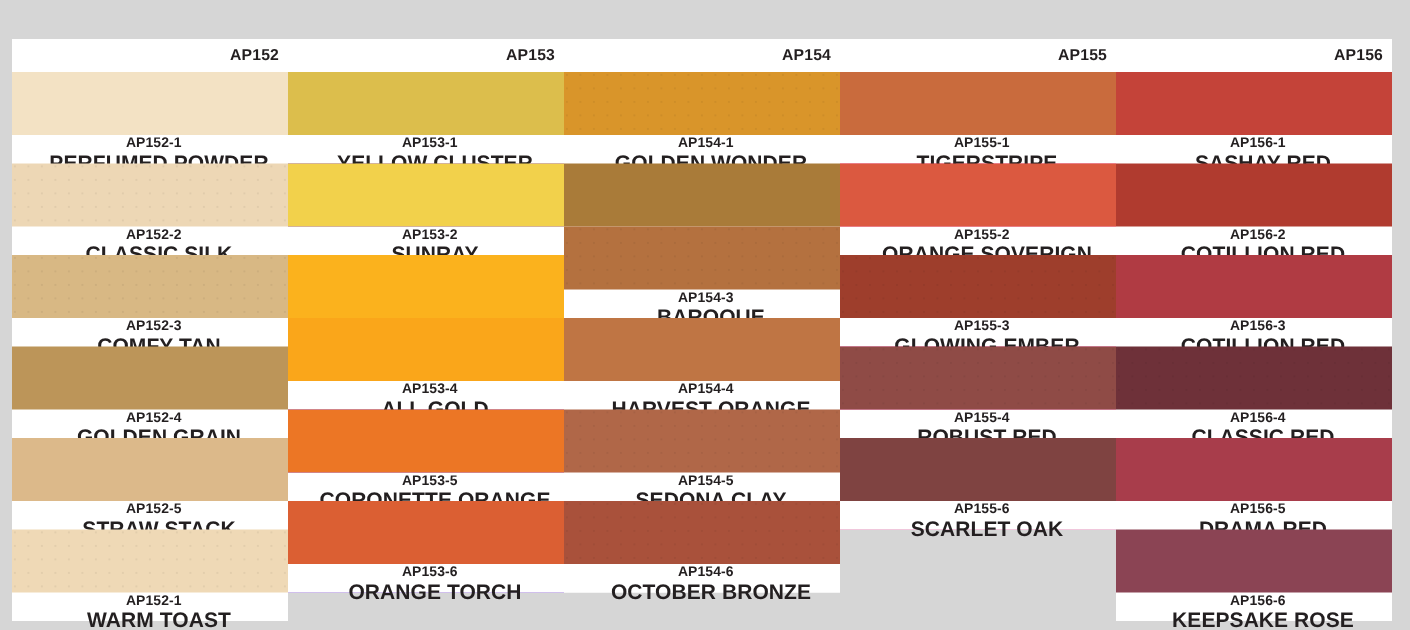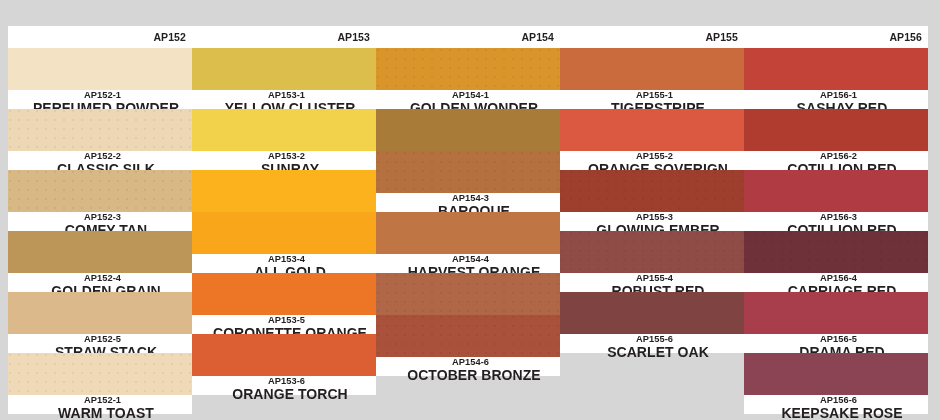--- a/index.html
+++ b/index.html
@@ -208,20 +208,24 @@
       </div>
       <div class="swatch-block">
         <div class="swatch-chip" style="background-color: rgb(191, 117, 68);"></div>
         <div class="swatch-label">
           <span class="swatch-code">AP154-4</span>
           <span class="swatch-name">HARVEST ORANGE</span>
         </div>
       </div>
       <div class="swatch-block">
         <div class="swatch-chip textured" style="background-color: rgb(176, 103, 72);"></div>
+        <div class="swatch-label">
+          <span class="swatch-code">AP154-5</span>
+          <span class="swatch-name">SEDONA CLAY</span>
+        </div>
       </div>
       <div class="swatch-block">
         <div class="swatch-chip textured" style="background-color: rgb(169, 81, 59);"></div>
         <div class="swatch-label">
           <span class="swatch-code">AP154-6</span>
           <span class="swatch-name">OCTOBER BRONZE</span>
         </div>
       </div>
     </div>
     <div class="swatch-column" style="background: #ec4899;">
@@ -286,21 +290,21 @@
         <div class="swatch-chip" style="background-color: rgb(176, 59, 67);"></div>
         <div class="swatch-label">
           <span class="swatch-code">AP156-3</span>
           <span class="swatch-name">COTILLION RED</span>
         </div>
       </div>
       <div class="swatch-block">
         <div class="swatch-chip textured" style="background-color: rgb(110, 49, 57);"></div>
         <div class="swatch-label">
           <span class="swatch-code">AP156-4</span>
-          <span class="swatch-name">CARRIAGE RED</span>
+          <span class="swatch-name">CLASSIC RED</span>
         </div>
       </div>
       <div class="swatch-block">
         <div class="swatch-chip" style="background-color: rgb(168, 61, 75);"></div>
         <div class="swatch-label">
           <span class="swatch-code">AP156-5</span>
           <span class="swatch-name">DRAMA RED</span>
         </div>
       </div>
       <div class="swatch-block">

